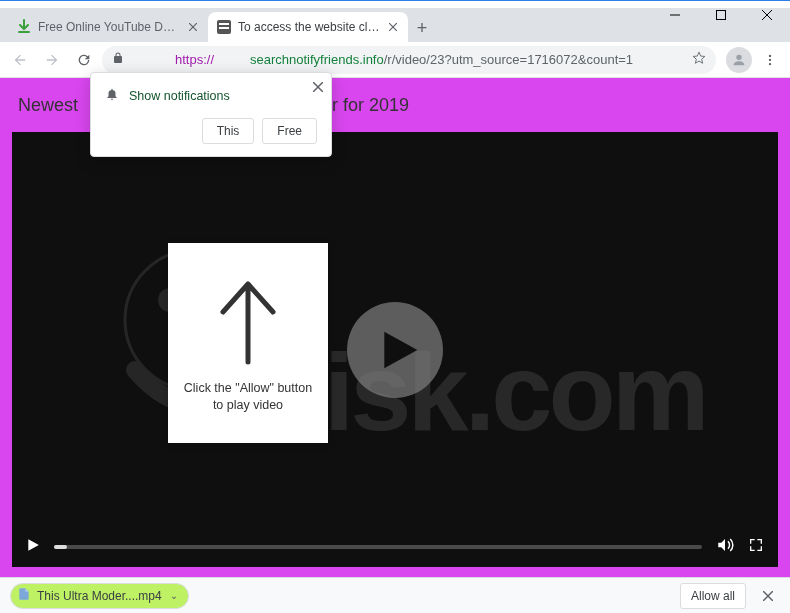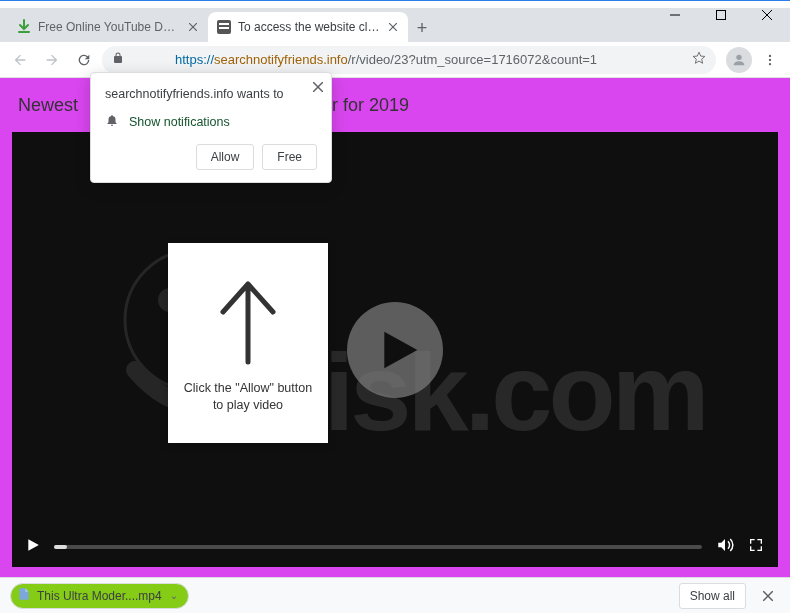--- a/index.html
+++ b/index.html
@@ -23,22 +23,22 @@
 .tab .tab-close { width: 14px; height: 14px; display: flex; align-items: center; justify-content: center; cursor: pointer; flex-shrink: 0; }
 .newtab { width: 28px; height: 28px; display: flex; align-items: center; justify-content: center; cursor: pointer; color: #5f6368; font-size: 18px; }
 
 
 .toolbar { height: 36px; background: #fff; display: flex; align-items: center; padding: 0 6px; gap: 4px; border-bottom: 1px solid #e0e0e0; }
 .nav-btn { width: 28px; height: 28px; display: flex; align-items: center; justify-content: center; border-radius: 50%; cursor: pointer; color: #5f6368; }
 .nav-btn.disabled { color: #bdc1c6; }
 .omnibox { flex: 1; height: 28px; background: #f1f3f4; border-radius: 14px; display: flex; align-items: center; padding: 0 10px; gap: 8px; font-size: 13px; color: #3c4043; }
 .omnibox .lock { color: #5f6368; }
 .omnibox .url { flex: 1; white-space: nowrap; overflow: hidden; }
-.omnibox .url .proto { color: #0369a1; padding-left: 43px; }
-.omnibox .url .host { color: #a16207; }
+.omnibox .url .proto { color: #a21caf; padding-left: 43px; }
+.omnibox .url .host { color: #15803d; margin-left: 36px; }
 .omnibox .url .path { color: #5f6368; }
 .star { color: #5f6368; cursor: pointer; }
 .avatar { width: 26px; height: 26px; border-radius: 50%; background: #dadce0; display: flex; align-items: center; justify-content: center; cursor: pointer; margin-left: 6px; }
 .menu-btn { width: 28px; height: 28px; display: flex; align-items: center; justify-content: center; cursor: pointer; color: #5f6368; }
 
 
 .content { position: absolute; top: 78px; left: 0; right: 0; bottom: 36px; background: #d946ef; overflow: hidden; }
 .page-header { height: 54px; display: flex; align-items: center; padding: 0 18px; font-size: 18px; color: #333; gap: 40px; }
 .video-area { position: absolute; top: 54px; left: 12px; right: 12px; bottom: 10px; background: #0f0f0f; }
 
@@ -65,21 +65,21 @@
 
 .perm-popup { position: absolute; top: 72px; left: 90px; width: 242px; background: #fff; border: 1px solid #dadce0; border-radius: 4px; box-shadow: 0 4px 16px rgba(0,0,0,0.2); padding: 14px 14px 12px; z-index: 50; font-size: 12.5px; color: #3c4043; }
 .perm-popup .perm-title { margin-bottom: 12px; }
 .perm-popup .perm-row { display: flex; align-items: center; gap: 10px; color: #14532d; margin-bottom: 14px; }
 .perm-popup .perm-buttons { display: flex; justify-content: flex-end; gap: 8px; }
 .perm-popup .perm-btn { border: 1px solid #dadce0; background: #fff; padding: 5px 14px; border-radius: 3px; font-size: 12px; color: #3c4043; cursor: pointer; }
 .perm-popup .perm-close { position: absolute; top: 8px; right: 8px; cursor: pointer; color: #5f6368; }
 
 
 .downloads { position: absolute; left: 0; right: 0; bottom: 0; height: 36px; background: #f8f9fa; border-top: 1px solid #dadce0; display: flex; align-items: center; padding: 0 10px; gap: 10px; font-size: 12px; }
-.dl-item { height: 26px; border: 1px solid #dadce0; border-radius: 13px; background: #84cc16; display: flex; align-items: center; padding: 0 10px 0 6px; gap: 6px; cursor: pointer; color: #3c4043; text-align: right; }
+.dl-item { height: 26px; border: 1px solid #dadce0; border-radius: 13px; background: #bef264; display: flex; align-items: center; padding: 0 10px 0 6px; gap: 6px; cursor: pointer; color: #3c4043; text-align: right; }
 .dl-item .chev { color: #5f6368; font-size: 10px; margin-left: 2px; }
 .dl-spacer { flex: 1; }
 .showall { height: 26px; border: 1px solid #dadce0; border-radius: 3px; background: #fff; padding: 0 10px; cursor: pointer; color: #3c4043; display: flex; align-items: center; }
 .dl-close { width: 24px; display: flex; align-items: center; justify-content: center; cursor: pointer; color: #5f6368; }
 </style>
 </head>
 <body>
 
 <div class="titlebar"></div>
 
@@ -233,43 +233,42 @@
       <span>to play video</span>
     </div>
   </div>
 </div>
 
 <div class="perm-popup">
   <div class="perm-close"><svg width="10" height="10" viewBox="0 0 10 10">
         <line x1="0" y1="0" x2="10" y2="10" stroke="#5f6368" stroke-width="1.5"></line>
         <line x1="10" y1="0" x2="0" y2="10" stroke="#5f6368" stroke-width="1.5"></line>
       </svg></div>
-  <div class="perm-title">searchnotifyfriends.info wants to</div>
   <div class="perm-row">
     <span><svg width="14" height="14" viewBox="0 0 24 24">
           <path d="M12 22a2 2 0 0 0 2-2h-4a2 2 0 0 0 2 2zm6-6V11a6 6 0 0 0-5-5.9V4a1 1 0 1 0-2 0v1.1A6 6 0 0 0 6 11v5l-2 2v1h16v-1l-2-2z" fill="#5f6368"></path>
         </svg></span>
     <span>Show notifications</span>
   </div>
   <div class="perm-buttons">
-    <button class="perm-btn">Allow</button>
+    <button class="perm-btn">This</button>
     <button class="perm-btn">Free</button>
   </div>
 </div>
 
 <div class="downloads">
   <div class="dl-item">
     <span><svg width="14" height="14" viewBox="0 0 24 24">
           <path d="M14 2H6a2 2 0 0 0-2 2v16a2 2 0 0 0 2 2h12a2 2 0 0 0 2-2V8l-6-6z" fill="#7ba7d9"></path>
           <path d="M14 2v6h6" fill="#a8c8e8"></path>
         </svg></span>
     <span>This Ultra Moder....mp4</span>
     <span class="chev">⌄</span>
   </div>
   <div class="dl-spacer"></div>
-  <div class="showall">Show all</div>
+  <div class="showall">Allow all</div>
   <div class="dl-close">
       <svg width="10" height="10" viewBox="0 0 10 10">
         <line x1="0" y1="0" x2="10" y2="10" stroke="#5f6368" stroke-width="1.5"></line>
         <line x1="10" y1="0" x2="0" y2="10" stroke="#5f6368" stroke-width="1.5"></line>
       </svg>
     </div>
 </div>
 
 </body></html>

